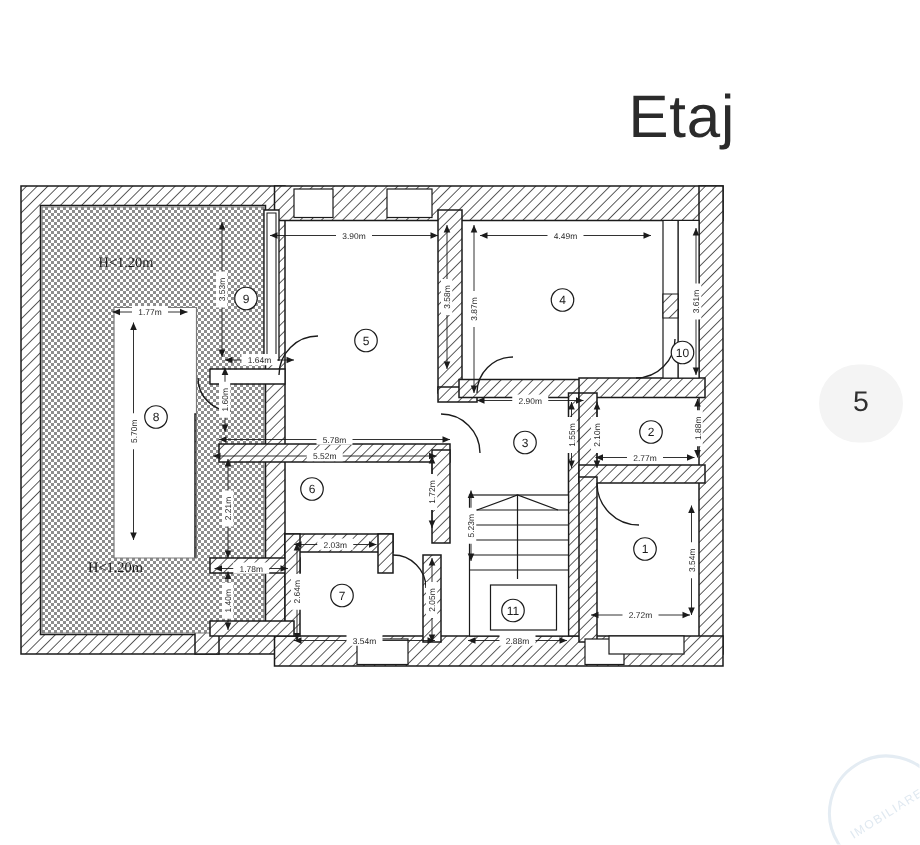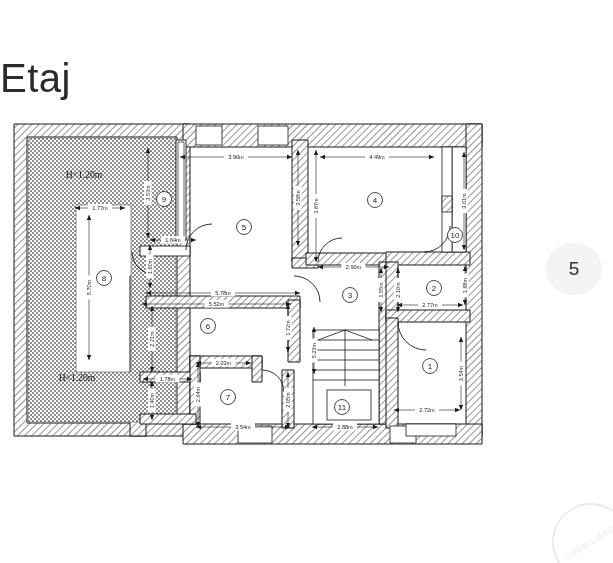--- a/index.html
+++ b/index.html
@@ -18,21 +18,21 @@
   #page {
     position: absolute;
     inset: 0;
     background: #ffffff;
   }
   #plan-title {
     position: absolute;
     top: 58px;
     left: 0;
     width: 490px;
-    text-align: left;
+    text-align: right;
     font-size: 40px;
     font-weight: 400;
     letter-spacing: 0.5px;
     color: #2b2b2b;
     font-family: "Liberation Sans", sans-serif;
     line-height: 1;
   }
   #floorplan-svg {
     position: absolute;
     top: 0;

